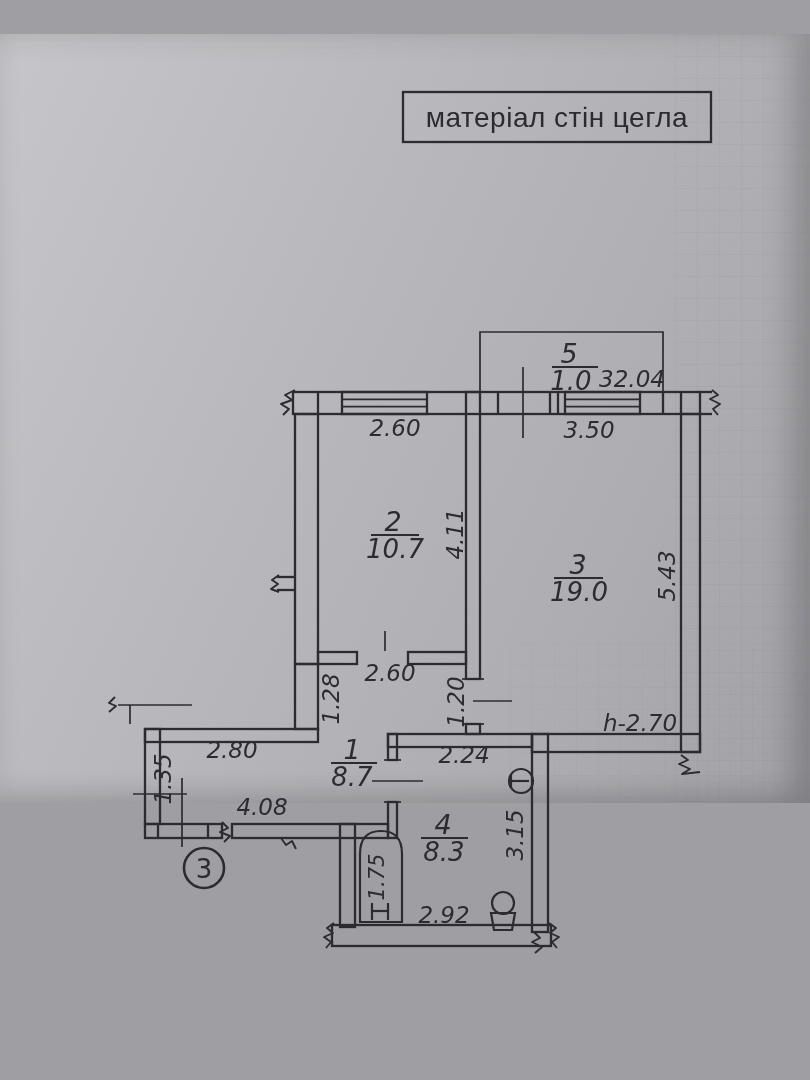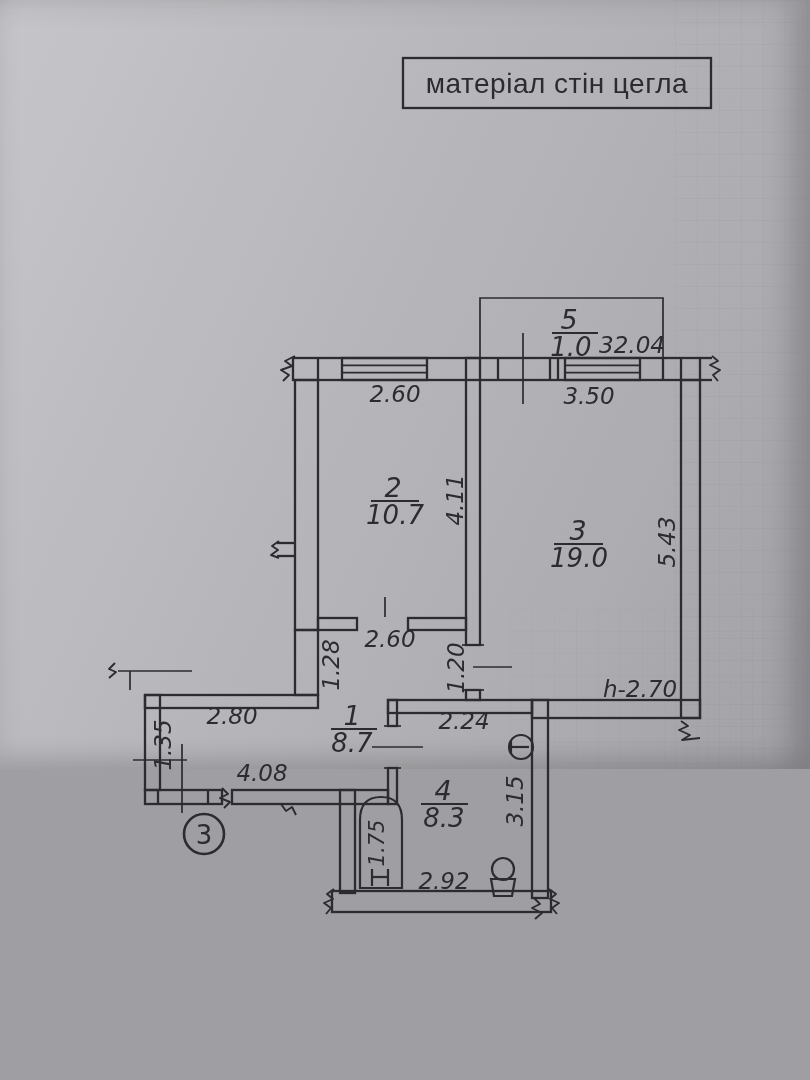--- a/index.html
+++ b/index.html
@@ -9,20 +9,21 @@
   html,body{margin:0;padding:0;}
   body{
     width:810px;height:1080px;overflow:hidden;
     font-family:"Liberation Sans",sans-serif;
     background:#9e9ea3;
   }
   .sheet{
     position:relative;width:810px;height:769px;
     background:linear-gradient(115deg,#c6c6ca 0%,#b8b8bc 40%,#adadb1 75%,#a0a0a5 100%);
     box-shadow:inset -20px 0 30px rgba(0,0,0,0.16), inset 0 10px 20px rgba(255,255,255,0.07), inset 0 -12px 25px rgba(0,0,0,0.08);
+    margin-top:34px;
   }
   .grid-right{
     position:absolute;top:0;right:0;width:135px;height:100%;
     background:
       repeating-linear-gradient(to right, rgba(110,120,150,0.13) 0 1px, transparent 1px 22px),
       repeating-linear-gradient(to bottom, rgba(110,120,150,0.13) 0 1px, transparent 1px 22px);
     opacity:.65;pointer-events:none;
   }
   .grid-bottom{
     position:absolute;bottom:0;right:0;width:300px;height:160px;

